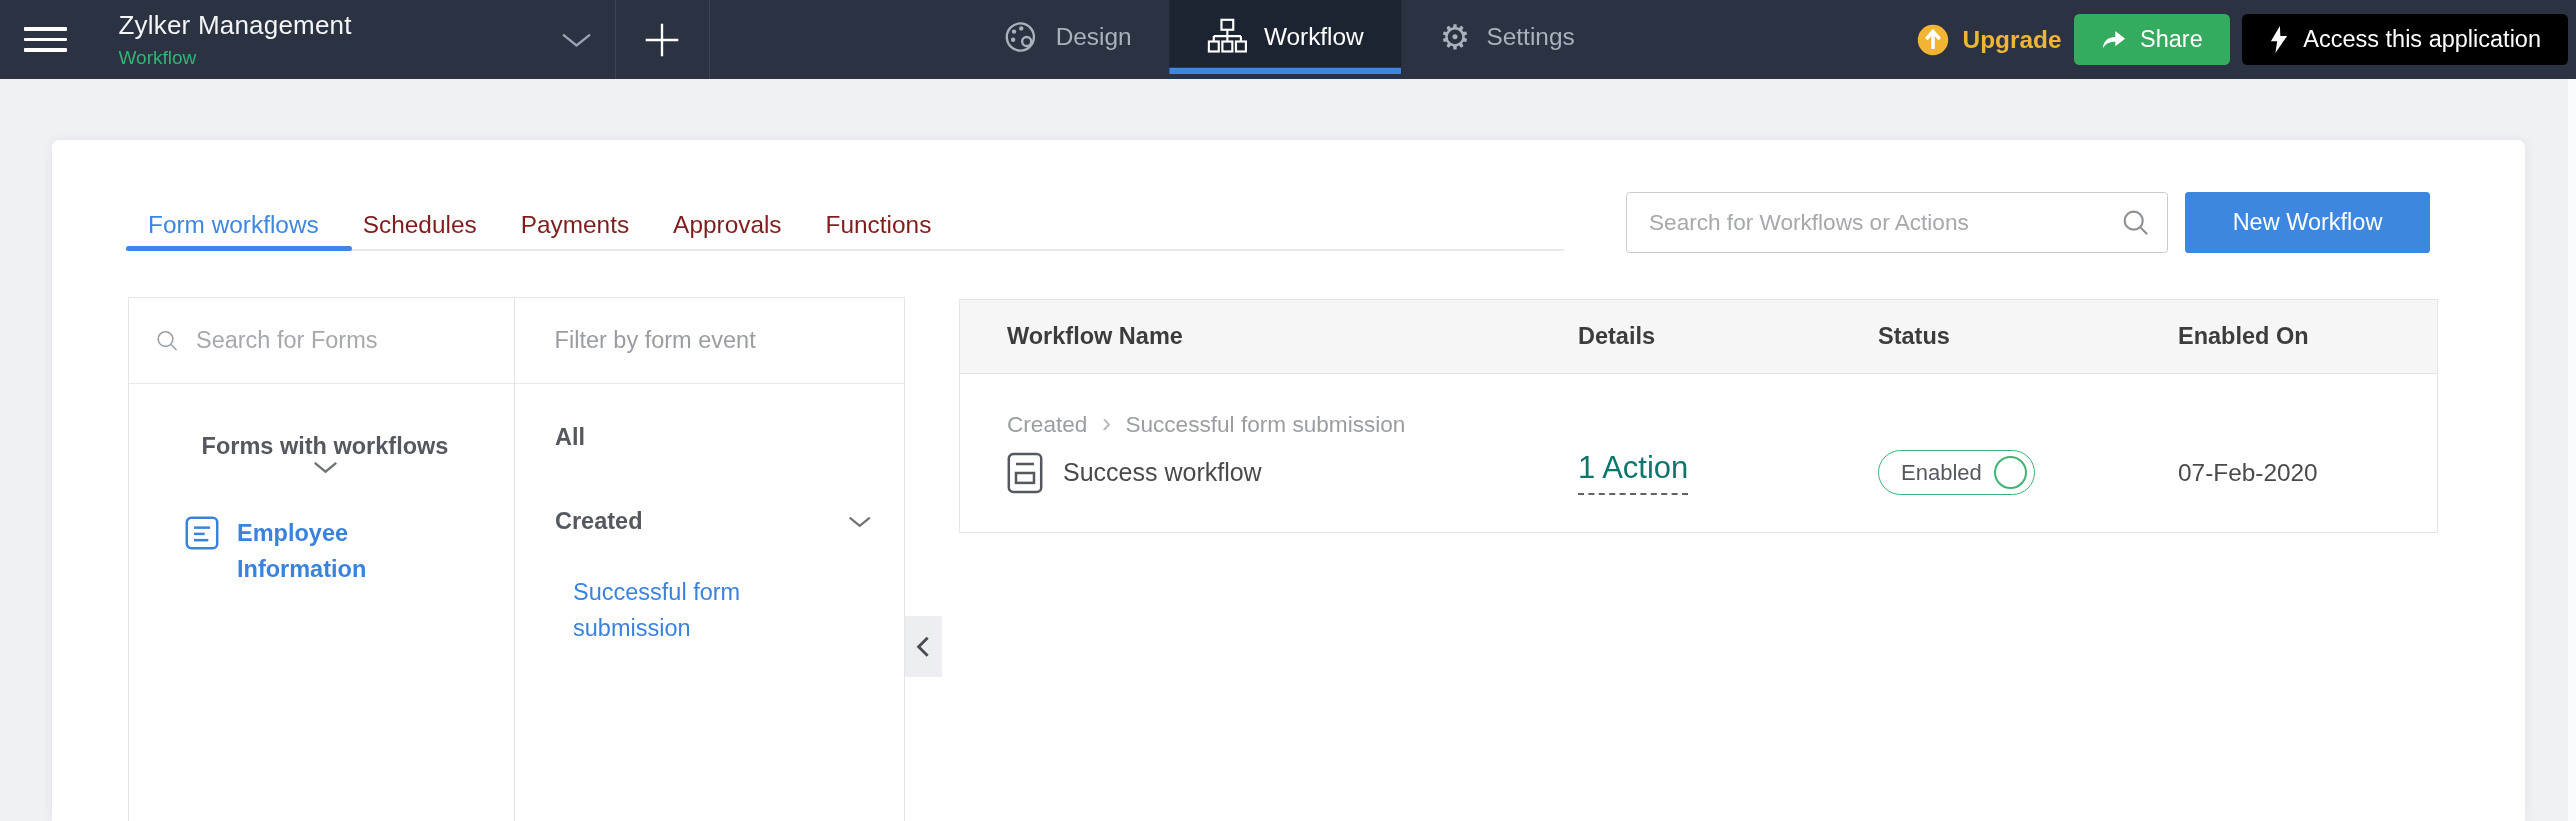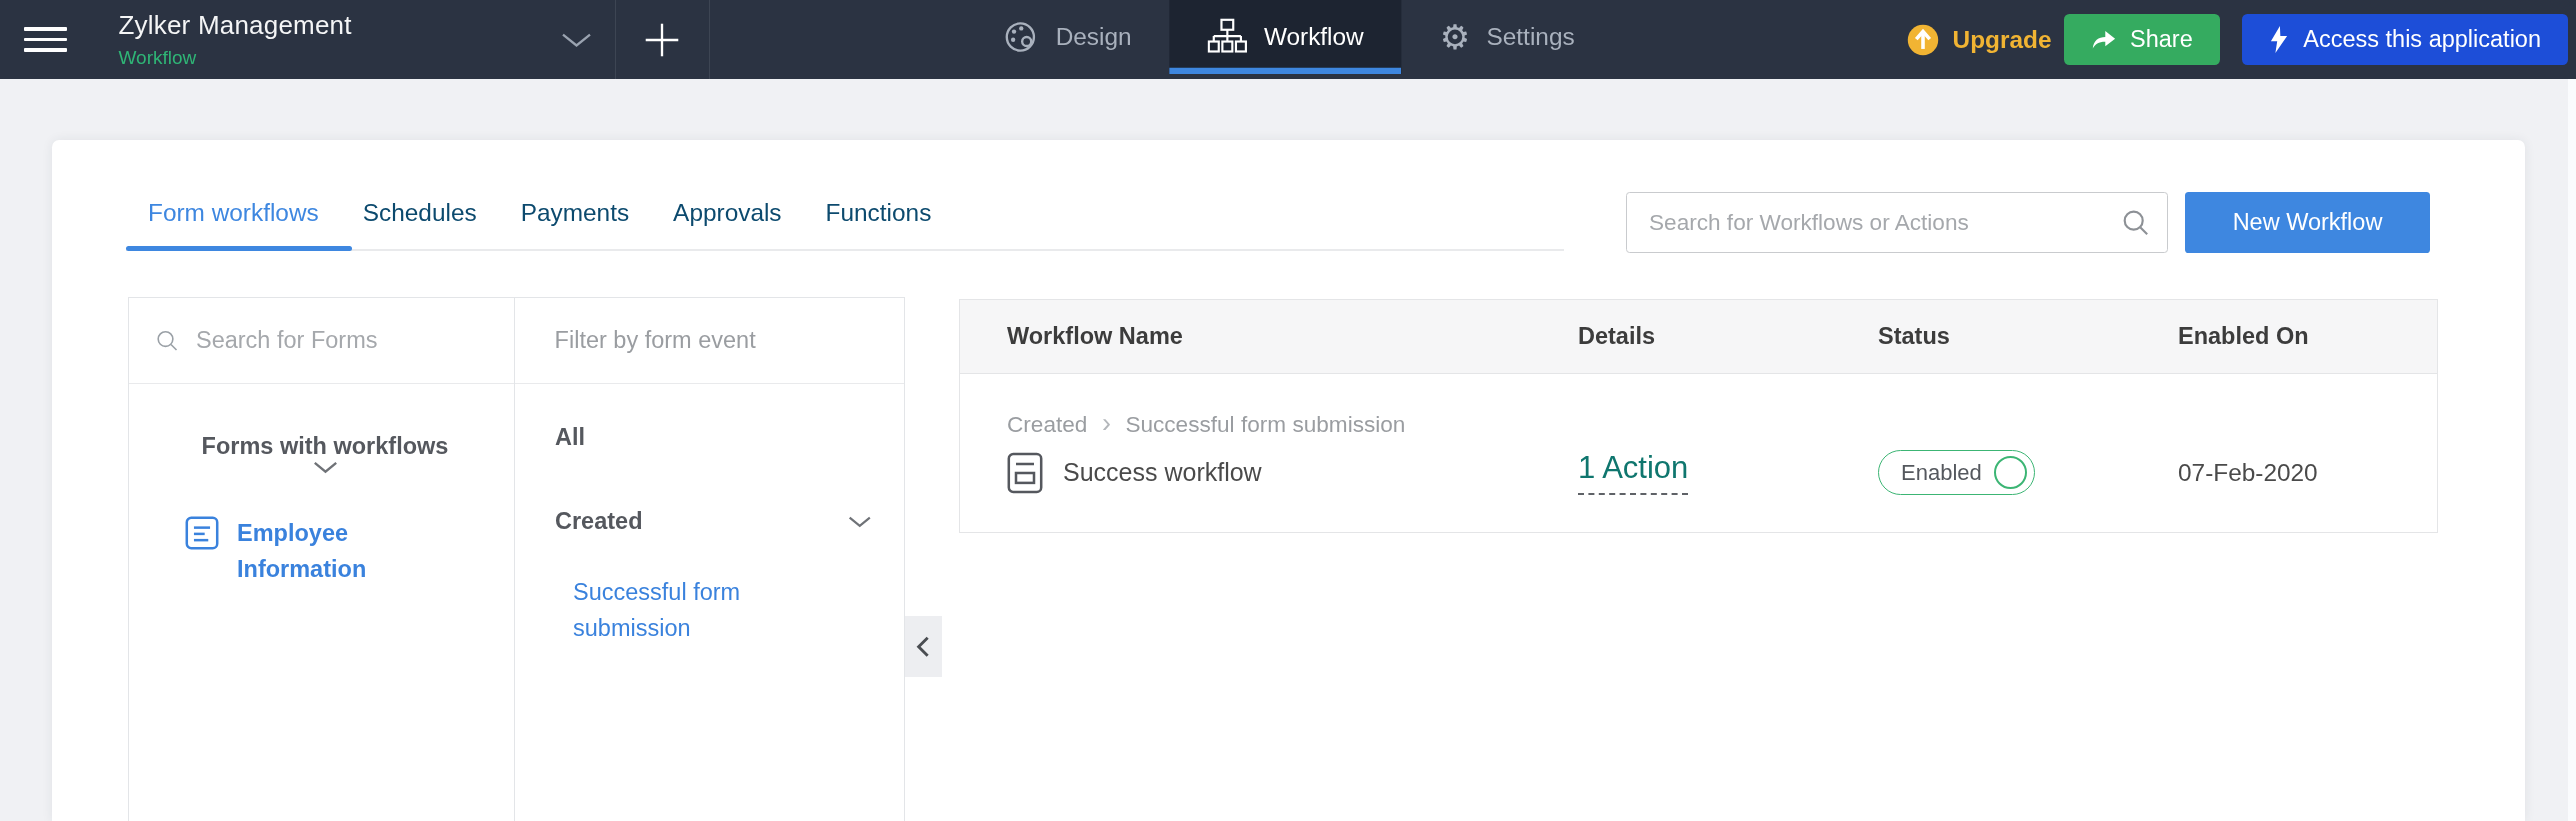--- a/index.html
+++ b/index.html
@@ -31,34 +31,34 @@
   .nav-tab { display:flex; align-items:center; gap:16.3px; padding:0 38px; font-size:24.4px; color:#a9b1bd; cursor:pointer; }
   .nav-tab.active { background:#1d2431; color:#ffffff; box-shadow:inset 0 -6.3px 0 #3e87e0; }
   .gear-glyph { font-family:"DejaVu Sans", sans-serif; font-size:34px; line-height:1; }
 
   .tb-right { margin-left:auto; display:flex; align-items:center; gap:12px; padding-right:8px; }
   .upgrade { display:flex; align-items:center; gap:12.6px; cursor:pointer; }
   .upgrade-label { font-size:24.4px; font-weight:bold; color:#f1b433; }
   .btn { display:flex; align-items:center; gap:14.5px; height:51px; border-radius:5.4px;
          font-size:23.5px; color:#fff; padding:0 27px; cursor:pointer; border:none; }
   .btn-share { background:#35ab60; }
-  .btn-access { background:#1d4ed8;margin-left:10px; }
+  .btn-access { background:#000000; }
 
   .scroll-strip { position:absolute; right:0; top:79px; width:8.1px; height:743px; background:#fafbfd; }
 
   
   .card {
     position:absolute; left:52px; top:140px; width:2473px; height:682px;
     background:#ffffff; border-radius:7.2px 7.2px 0 0;
     box-shadow:0 0 11px rgba(40,50,70,.08);
   }
 
   
-  .wf-tabs { position:absolute; left:74px; top:45px; display:flex; }
-  .wf-tab { padding:0 22px; height:56px; line-height:56px; font-size:24.4px; color:#0c4a6e; cursor:pointer; }
+  .wf-tabs { position:absolute; left:74px; top:57px; display:flex; }
+  .wf-tab { padding:0 22px; height:56px; line-height:56px; font-size:24.4px; color:#7f1d1d; cursor:pointer; }
   .wf-tab.active { color:#3e87e0; }
   .tabs-baseline { position:absolute; left:74px; top:109px; width:1438px; height:1.8px; background:#e9eaec; }
   .tabs-active-underline { position:absolute; left:74px; top:106px; width:226px; height:5.4px; background:#3e87e0; border-radius:2.7px; }
 
   
   .toolbar-search { position:absolute; left:1574px; top:52px; width:542px; height:61px;
     border:1.8px solid #c9cbce; border-radius:3.6px; background:#fff; display:flex; align-items:center; }
   .toolbar-search input { flex:1; border:none; outline:none; padding:0 9px 0 22px;
     font-size:22.6px; color:#5a5d61; font-family:"Liberation Sans", sans-serif; background:transparent; }
   .toolbar-search input::placeholder { color:#a5a8ac; }

